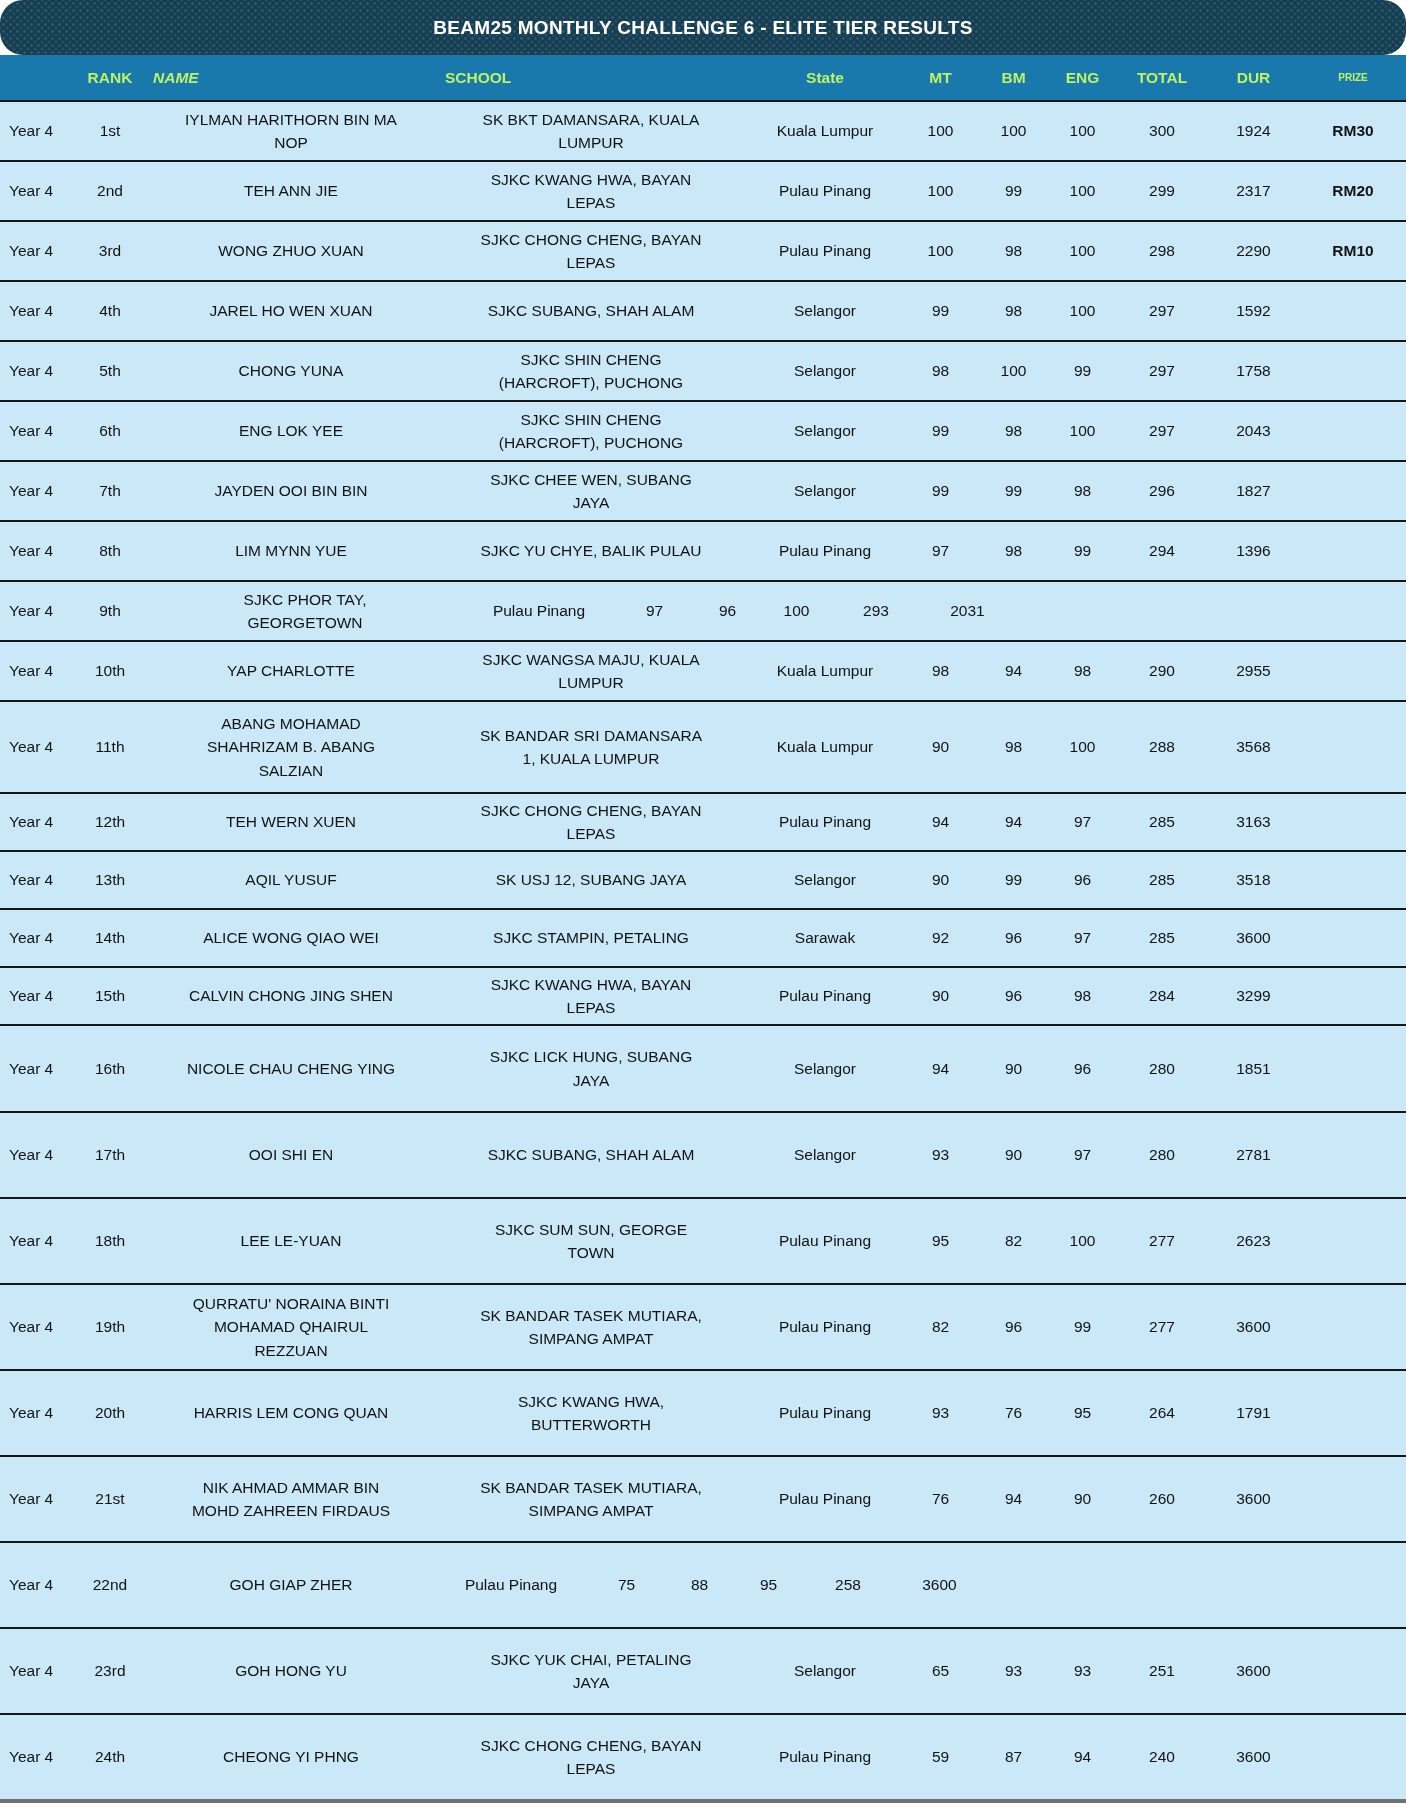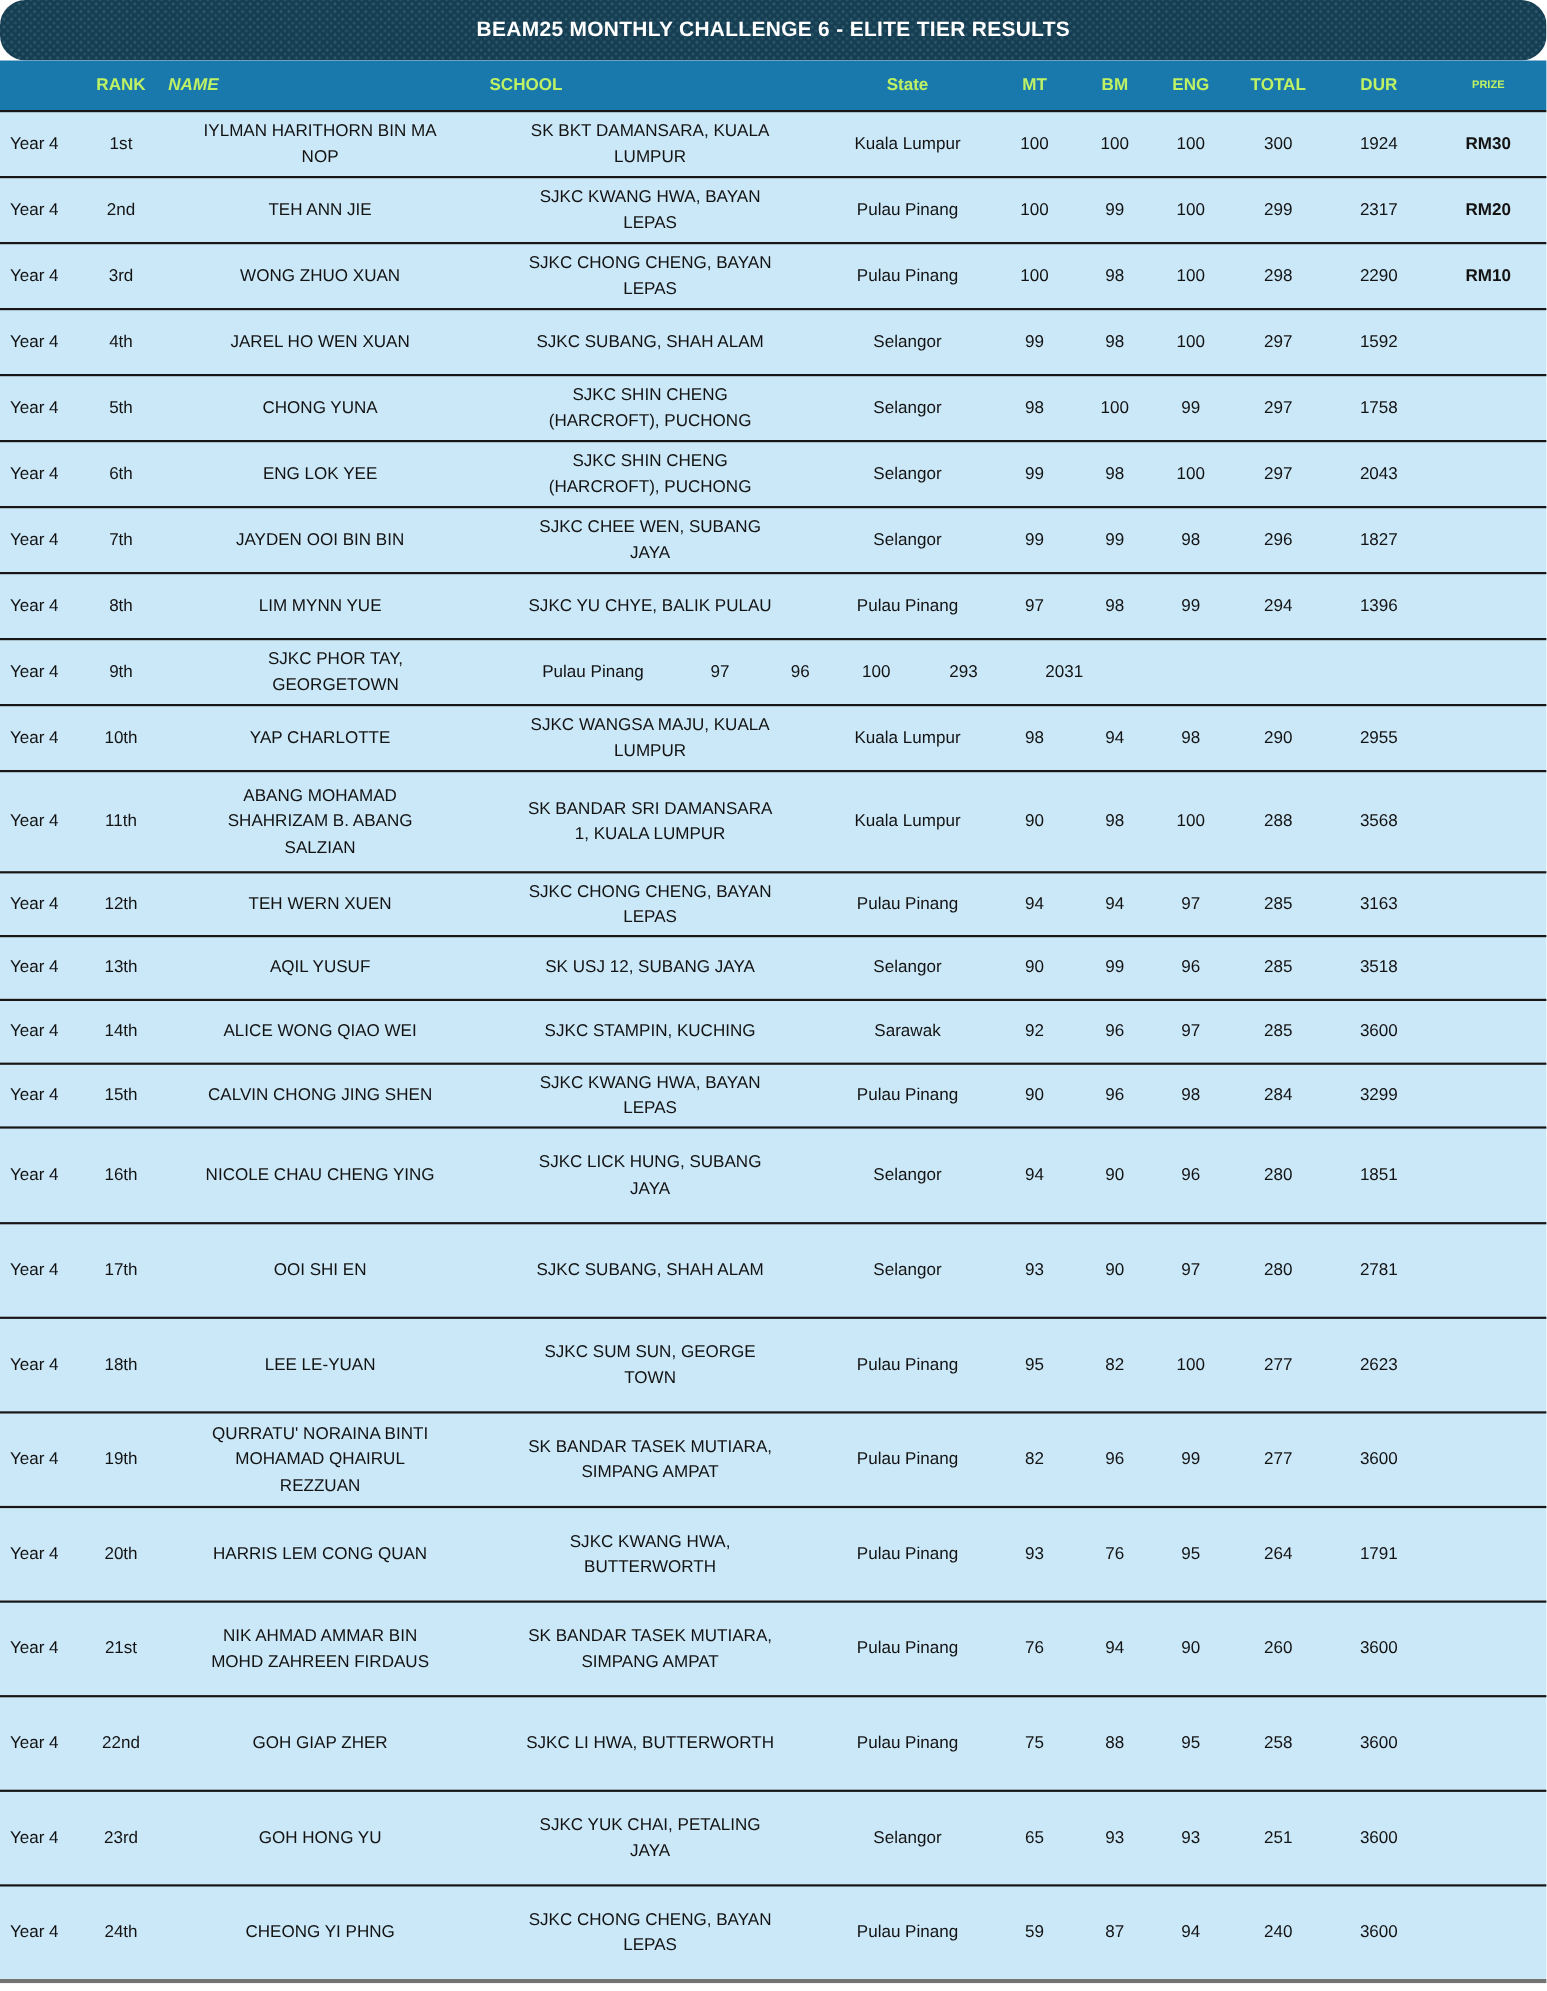--- a/index.html
+++ b/index.html
@@ -560,21 +560,21 @@
     <div class="cell c-year">
           <span>Year 4</span>
         </div>
     <div class="cell c-rank">
           <span>14th</span>
         </div>
     <div class="cell c-name">
           <span>ALICE WONG QIAO WEI</span>
         </div>
     <div class="cell c-school">
-          <span>SJKC STAMPIN, KUCHING</span>
+          <span>SJKC STAMPIN, PETALING</span>
         </div>
     <div class="cell c-state">
           <span>Sarawak</span>
         </div>
     <div class="cell c-mt">
           <span>92</span>
         </div>
     <div class="cell c-bm">
           <span>96</span>
         </div>
@@ -847,23 +847,20 @@
   <div class="row">
     <div class="cell c-year">
           <span>Year 4</span>
         </div>
     <div class="cell c-rank">
           <span>22nd</span>
         </div>
     <div class="cell c-name">
           <span>GOH GIAP ZHER</span>
         </div>
-    <div class="cell c-school">
-          <span>SJKC LI HWA, BUTTERWORTH</span>
-        </div>
     <div class="cell c-state">
           <span>Pulau Pinang</span>
         </div>
     <div class="cell c-mt">
           <span>75</span>
         </div>
     <div class="cell c-bm">
           <span>88</span>
         </div>
     <div class="cell c-eng">

